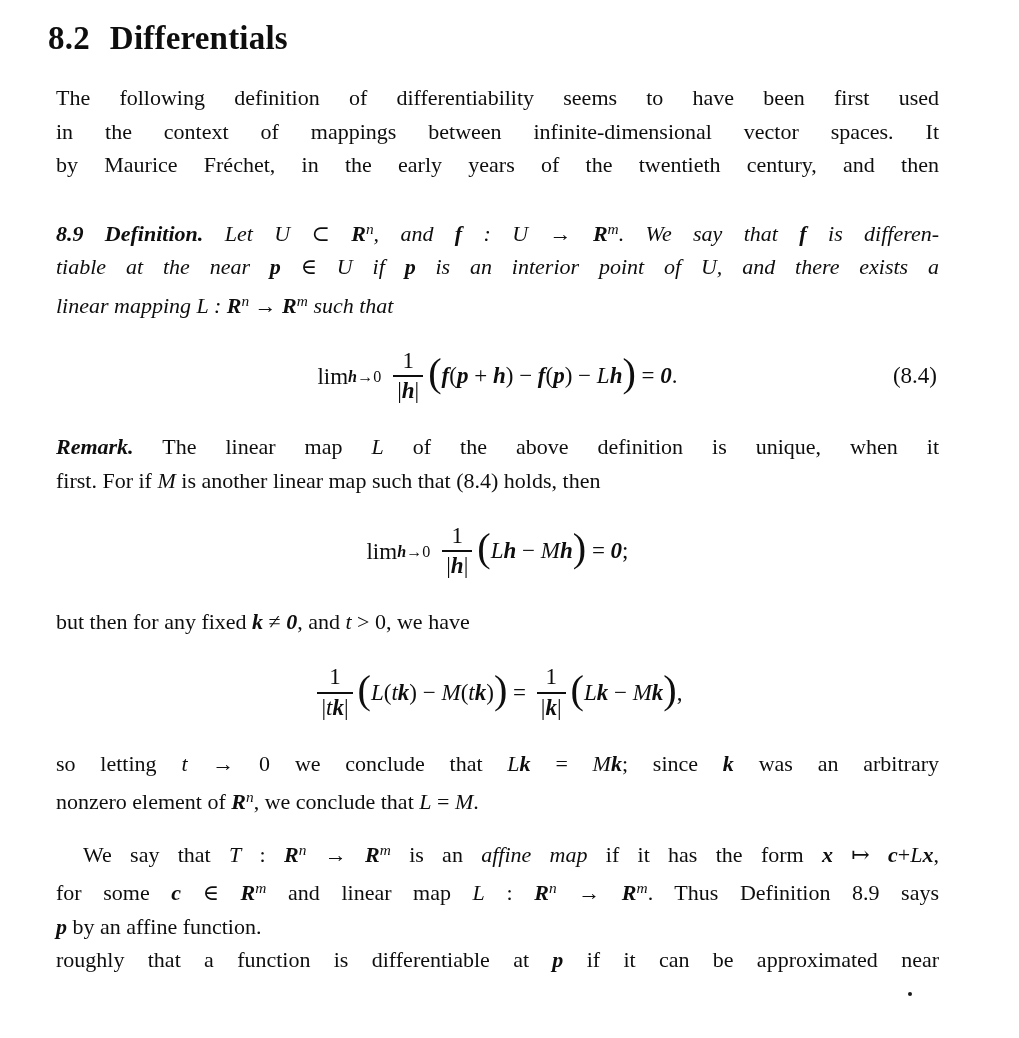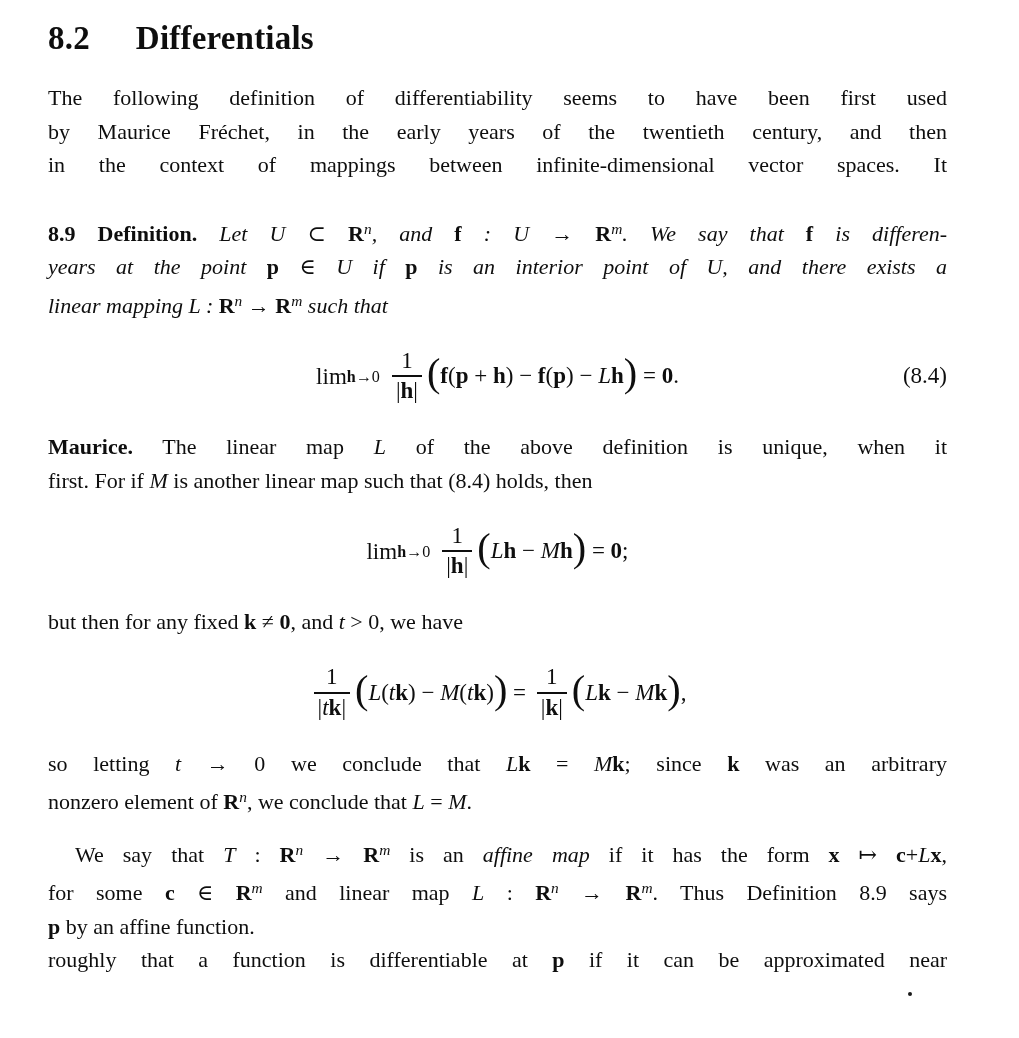--- a/index.html
+++ b/index.html
@@ -13,43 +13,43 @@
     box-sizing: border-box;
     width: 1019px; height: 1038px;
     padding: 14px 72px 0 48px;
     font-family: "Liberation Serif", "DejaVu Serif", serif;
     color: #0e0e0e;
     background: #ffffff;
   }
   .heading {
     display: flex;
     align-items: flex-start;
-    gap: 46px;
+    gap: 20px;
     font-size: 33px;
     font-weight: bold;
     margin: 6px 0 16px 0;
     letter-spacing: 0.2px;
   }
   .content {
     font-size: 22px;
     line-height: 33.5px;
   }
-  .para { margin: 0; }
+  .para { margin: 8px; }
   [data-name="intro-paragraph"]      { margin-top: 24px; }
   [data-name="definition-paragraph"] { margin-top: 30px; }
   [data-name="affine-paragraph"]     { margin-top: 14px; }
   .line { text-align: left; white-space: normal; }
   .line.justify {
     text-align: justify;
     text-align-last: justify;
     text-justify: inter-word;
   }
   .line.indent { text-indent: 27px; }
   .run-n { }
-  .run-b { font-weight: bold; }
+  .run-b { font-weight: bold; font-style: italic; }
   .run-i { font-style: italic; }
   .run-isup { font-style: italic; font-size: 0.7em; vertical-align: 7px; }
   .run-p { font-size: 175%; line-height: 0; vertical-align: -3px; }
   .equation {
     position: relative;
     display: flex;
     align-items: center;
     justify-content: center;
     margin: 22px 0;
     font-size: 23px;
@@ -74,21 +74,21 @@
   .frac .num { line-height: 1.15; padding: 0 4px; }
   .frac .den {
     line-height: 1.15;
     border-top: 2px solid #0e0e0e;
     margin-top: 1px;
     padding: 1px 4px 0 4px;
   }
   .eq-text { display: inline; white-space: pre-wrap; }
   .eq-tag {
     position: absolute;
-    right: 0;
+    right: 10px;
     top: 50%;
     transform: translateY(-50%);
   }
   .artifact-dot {
     position: absolute;
     left: 908px; top: 992px;
     width: 4px; height: 4px;
     border-radius: 50%;
     background: #1a1a1a;
   }
@@ -97,44 +97,44 @@
 <body>
 
 <div class="page" data-name="scanned-book-page">
   <div class="heading" data-name="section-heading">
     <span data-name="section-number">8.2</span>
     <span data-name="section-title">Differentials</span>
   </div>
   <div class="content" id="content-root" data-name="page-content">
       <div class="para" data-name="intro-paragraph">
         <div class="line justify" data-name="text-line"><span class="run run-n" data-name="text-run">The following definition of differentiability seems to have been first used</span></div>
+        <div class="line justify" data-name="text-line"><span class="run run-n" data-name="text-run">in the context of mappings between infinite-dimensional vector spaces. It</span></div>
         <div class="line justify" data-name="text-line"><span class="run run-n" data-name="text-run">by Maurice Fréchet, in the early years of the twentieth century, and then</span></div>
-        <div class="line justify" data-name="text-line"><span class="run run-n" data-name="text-run">in the context of mappings between infinite-dimensional vector spaces. It</span></div>
       </div>
       <div class="para" data-name="definition-paragraph">
         <div class="line justify" data-name="text-line"><span class="run run-b" data-name="text-run">8.9 Definition.</span><span class="run run-i" data-name="text-run"> Let U ⊂ </span><span class="run run-b" data-name="text-run">R</span><span class="run run-isup" data-name="text-run">n</span><span class="run run-i" data-name="text-run">, and </span><span class="run run-b" data-name="text-run">f</span><span class="run run-i" data-name="text-run"> : U → </span><span class="run run-b" data-name="text-run">R</span><span class="run run-isup" data-name="text-run">m</span><span class="run run-i" data-name="text-run">. We say that </span><span class="run run-b" data-name="text-run">f</span><span class="run run-i" data-name="text-run"> is differen-</span></div>
-        <div class="line justify" data-name="text-line"><span class="run run-i" data-name="text-run">years at the point </span><span class="run run-b" data-name="text-run">p</span><span class="run run-i" data-name="text-run"> ∈ U if </span><span class="run run-b" data-name="text-run">p</span><span class="run run-i" data-name="text-run"> is an interior point of U, and there exists a</span></div>
+        <div class="line justify" data-name="text-line"><span class="run run-i" data-name="text-run">tiable at the near </span><span class="run run-b" data-name="text-run">p</span><span class="run run-i" data-name="text-run"> ∈ U if </span><span class="run run-b" data-name="text-run">p</span><span class="run run-i" data-name="text-run"> is an interior point of U, and there exists a</span></div>
         <div class="line" data-name="text-line"><span class="run run-i" data-name="text-run">linear mapping L : </span><span class="run run-b" data-name="text-run">R</span><span class="run run-isup" data-name="text-run">n</span><span class="run run-i" data-name="text-run"> → </span><span class="run run-b" data-name="text-run">R</span><span class="run run-isup" data-name="text-run">m</span><span class="run run-i" data-name="text-run"> such that</span></div>
       </div>
       <div class="equation" data-name="equation-8-4">
         <span class="eq-body" data-name="equation-body">
           <span class="lim" data-name="limit-operator">
             <span class="lim-top" data-name="limit-text">lim</span>
             <span class="lim-bot" data-name="limit-subscript"><span class="run run-b" data-name="text-run">h</span><span class="run run-n" data-name="text-run">→0</span></span>
           </span>
           <span class="frac" data-name="fraction">
             <span class="num" data-name="fraction-numerator"><span class="run run-n" data-name="text-run">1</span></span>
             <span class="den" data-name="fraction-denominator"><span class="run run-n" data-name="text-run">|</span><span class="run run-b" data-name="text-run">h</span><span class="run run-n" data-name="text-run">|</span></span>
           </span>
           <span class="eq-text" data-name="equation-text"><span class="run run-p" data-name="text-run">(</span><span class="run run-b" data-name="text-run">f</span><span class="run run-n" data-name="text-run">(</span><span class="run run-b" data-name="text-run">p</span><span class="run run-n" data-name="text-run"> + </span><span class="run run-b" data-name="text-run">h</span><span class="run run-n" data-name="text-run">) − </span><span class="run run-b" data-name="text-run">f</span><span class="run run-n" data-name="text-run">(</span><span class="run run-b" data-name="text-run">p</span><span class="run run-n" data-name="text-run">) − </span><span class="run run-i" data-name="text-run">L</span><span class="run run-b" data-name="text-run">h</span><span class="run run-p" data-name="text-run">)</span><span class="run run-n" data-name="text-run"> = </span><span class="run run-b" data-name="text-run">0</span><span class="run run-n" data-name="text-run">.</span></span>
         </span>
         <span class="eq-tag" data-name="equation-number">(8.4)</span>
       </div>
       <div class="para" data-name="remark-paragraph">
-        <div class="line justify" data-name="text-line"><span class="run run-b" data-name="text-run">Maurice.</span><span class="run run-n" data-name="text-run"> The linear map </span><span class="run run-i" data-name="text-run">L</span><span class="run run-n" data-name="text-run"> of the above definition is unique, when it</span></div>
+        <div class="line justify" data-name="text-line"><span class="run run-b" data-name="text-run">Remark.</span><span class="run run-n" data-name="text-run"> The linear map </span><span class="run run-i" data-name="text-run">L</span><span class="run run-n" data-name="text-run"> of the above definition is unique, when it</span></div>
         <div class="line" data-name="text-line"><span class="run run-n" data-name="text-run">first. For if </span><span class="run run-i" data-name="text-run">M</span><span class="run run-n" data-name="text-run"> is another linear map such that (8.4) holds, then</span></div>
       </div>
       <div class="equation" data-name="equation-uniqueness">
         <span class="eq-body" data-name="equation-body">
           <span class="lim" data-name="limit-operator">
             <span class="lim-top" data-name="limit-text">lim</span>
             <span class="lim-bot" data-name="limit-subscript"><span class="run run-b" data-name="text-run">h</span><span class="run run-n" data-name="text-run">→0</span></span>
           </span>
           <span class="frac" data-name="fraction">
             <span class="num" data-name="fraction-numerator"><span class="run run-n" data-name="text-run">1</span></span>

